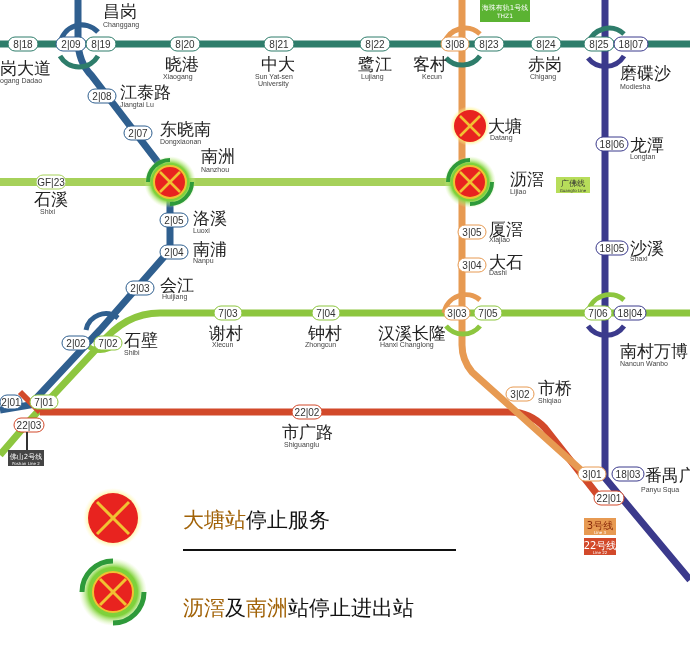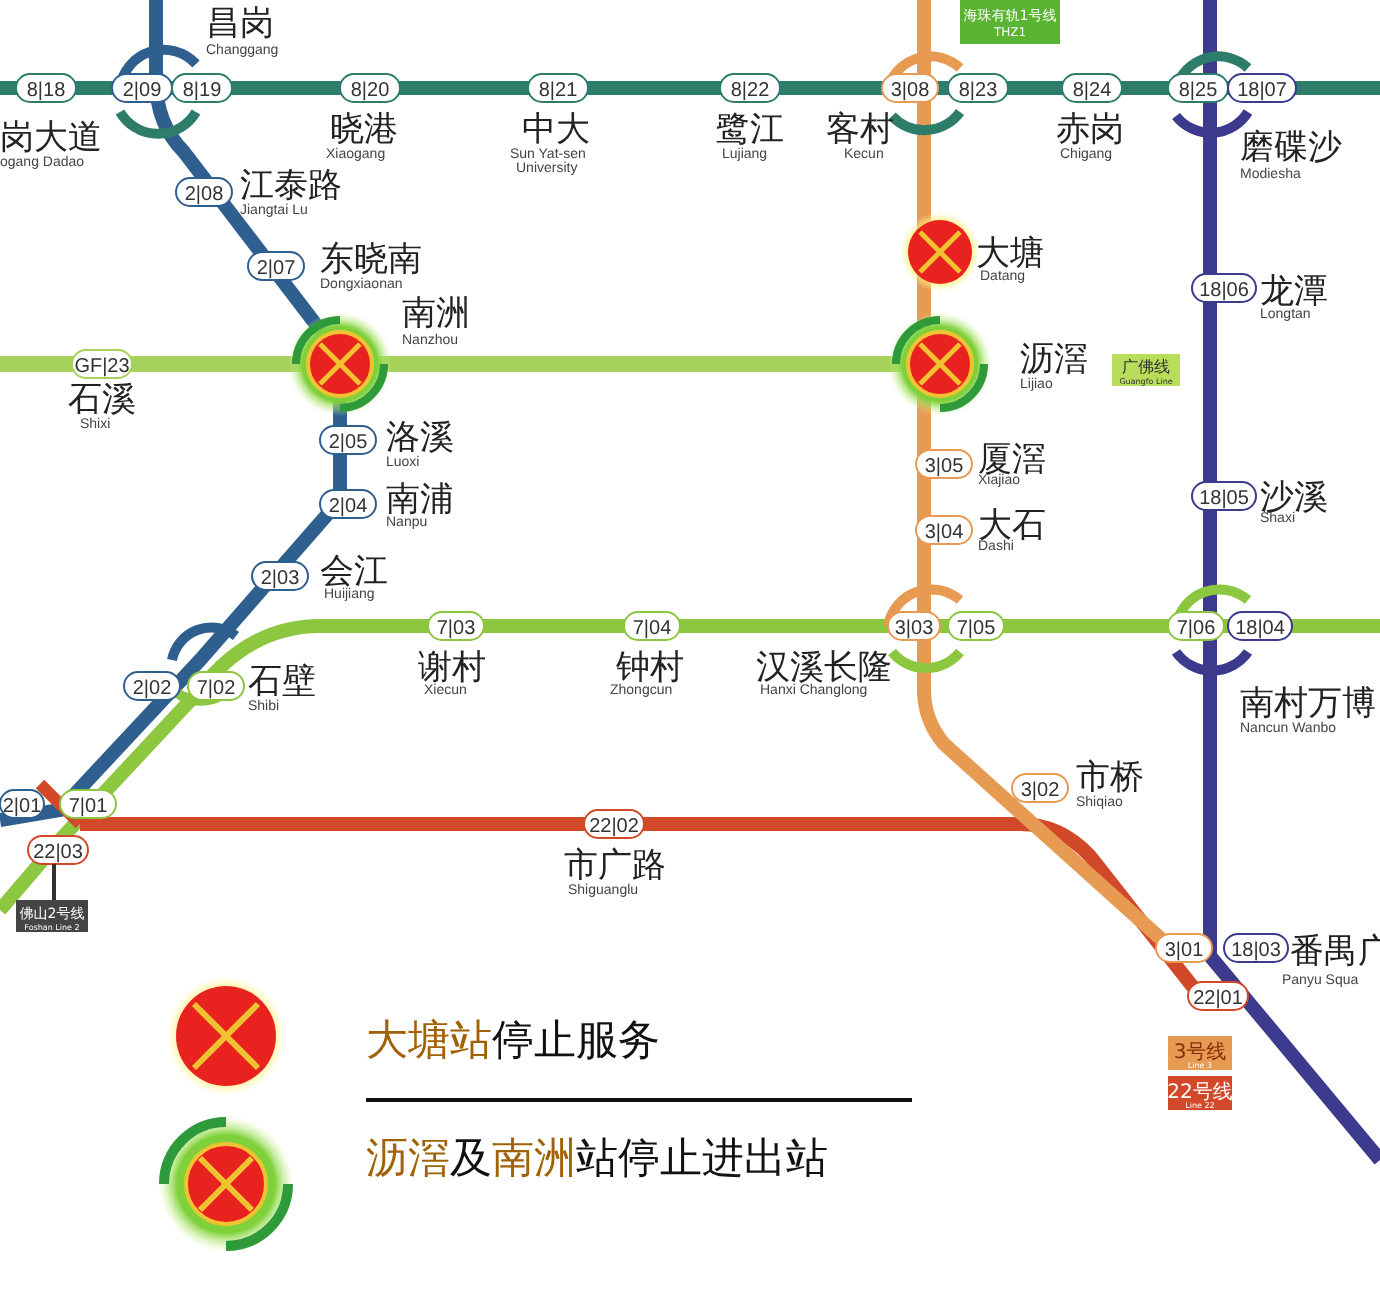--- a/index.html
+++ b/index.html
@@ -348,15 +348,15 @@
     <circle cx="113" cy="592" r="20" fill="#e8231f" stroke="#f1c232" stroke-width="2"></circle>
     <line x1="100" y1="579" x2="126" y2="605" stroke="#f1c232" stroke-width="3"></line>
     <line x1="126" y1="579" x2="100" y2="605" stroke="#f1c232" stroke-width="3"></line>
   </g>
 </svg>
 
 <div class="legend-text" style="left:183px; top:505px;">
   <span class="red">大塘站</span><span>停止服务</span>
 </div>
 <div class="legend-line"></div>
-<div class="legend-text" style="left:183px; top:564px;">
+<div class="legend-text" style="left:183px; top:593px;">
   <span class="red">沥滘</span><span>及</span><span class="red">南洲</span><span>站停止进出站</span><br>
 </div>
 
 </body></html>

